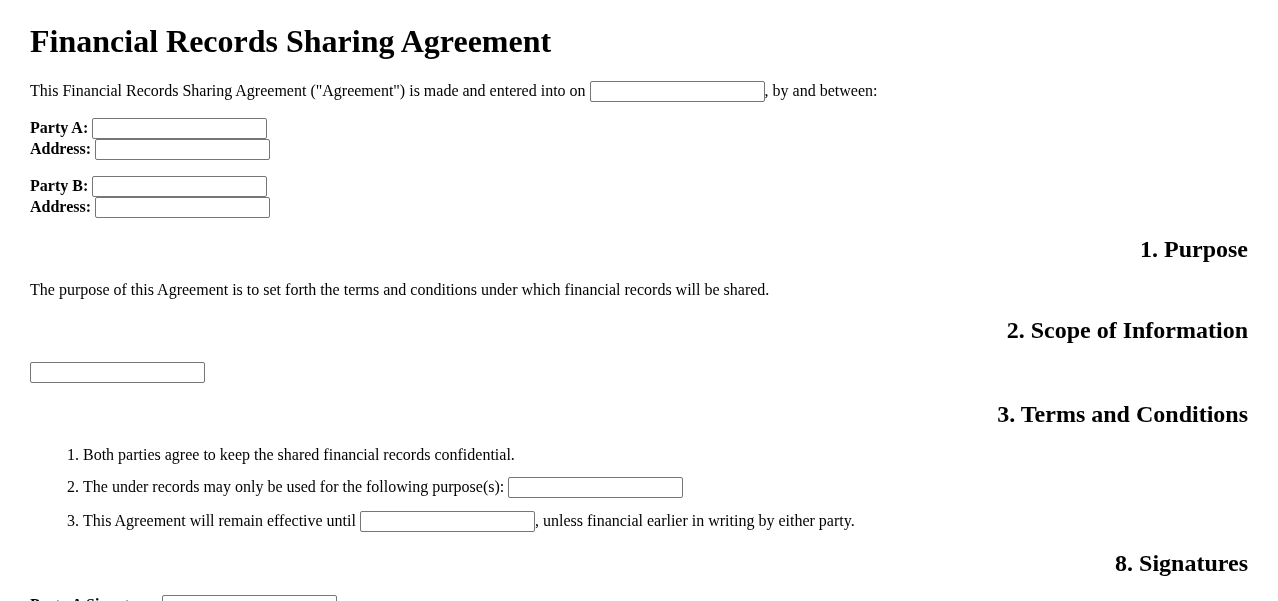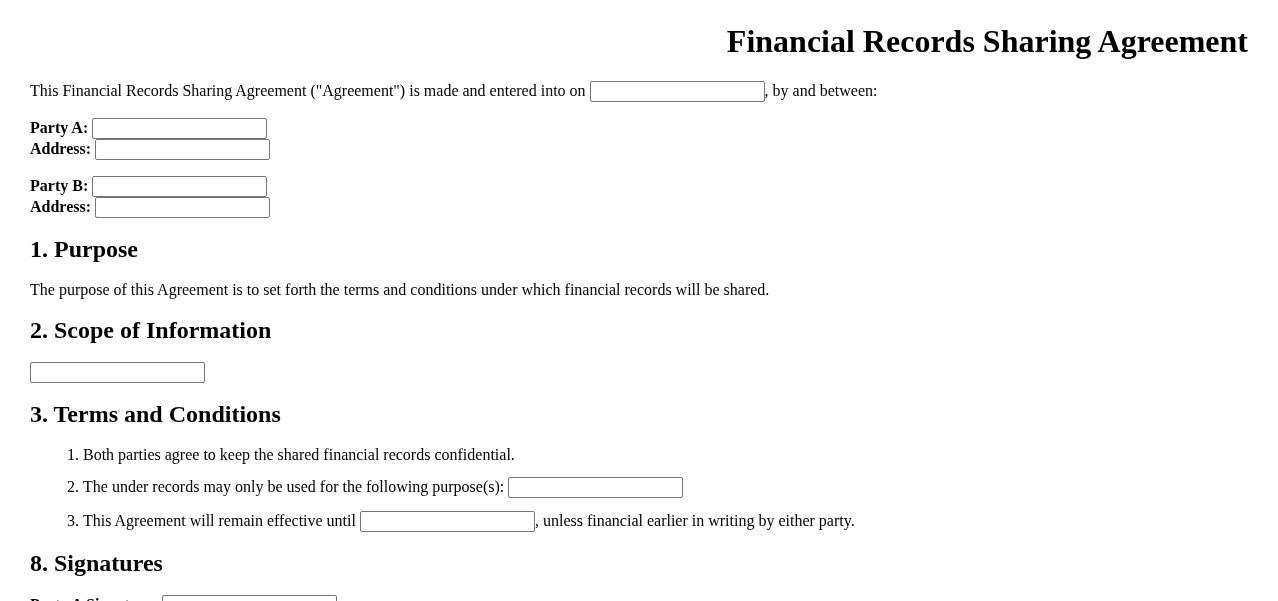--- a/index.html
+++ b/index.html
@@ -10,26 +10,26 @@
     overflow: hidden;
     background: #fff;
     color: #000;
     font-family: "Liberation Serif", serif;
     font-size: 16px;
   }
   h1 {
     font-size: 32px;
     font-weight: bold;
     margin: 21px 0;
-    text-align: right;
   }
   h2 {
     font-size: 24px;
     font-weight: bold;
     margin: 18px 0;
+    text-align: right;
   }
   p { margin: 16px 0; }
   ol {
     margin: 16px 0;
     padding-left: 40px;
   }
   li { margin: 13px; }
   b { font-weight: bold; text-align: right; }
   input[type="text"] {
     box-sizing: border-box;

